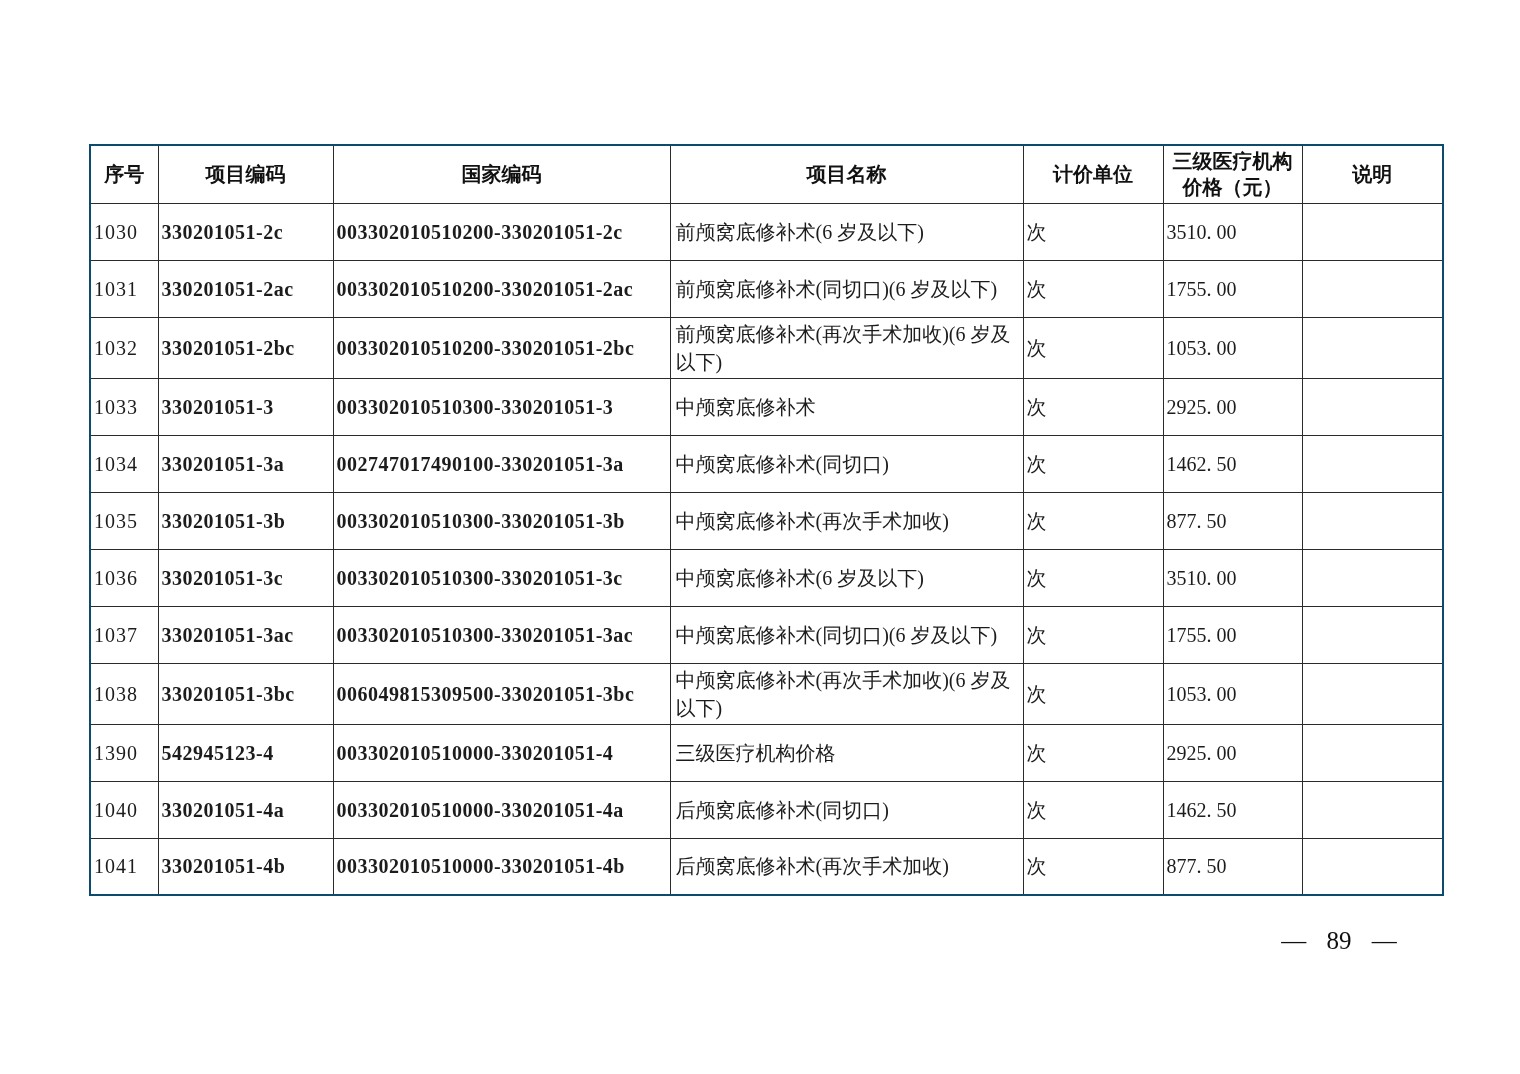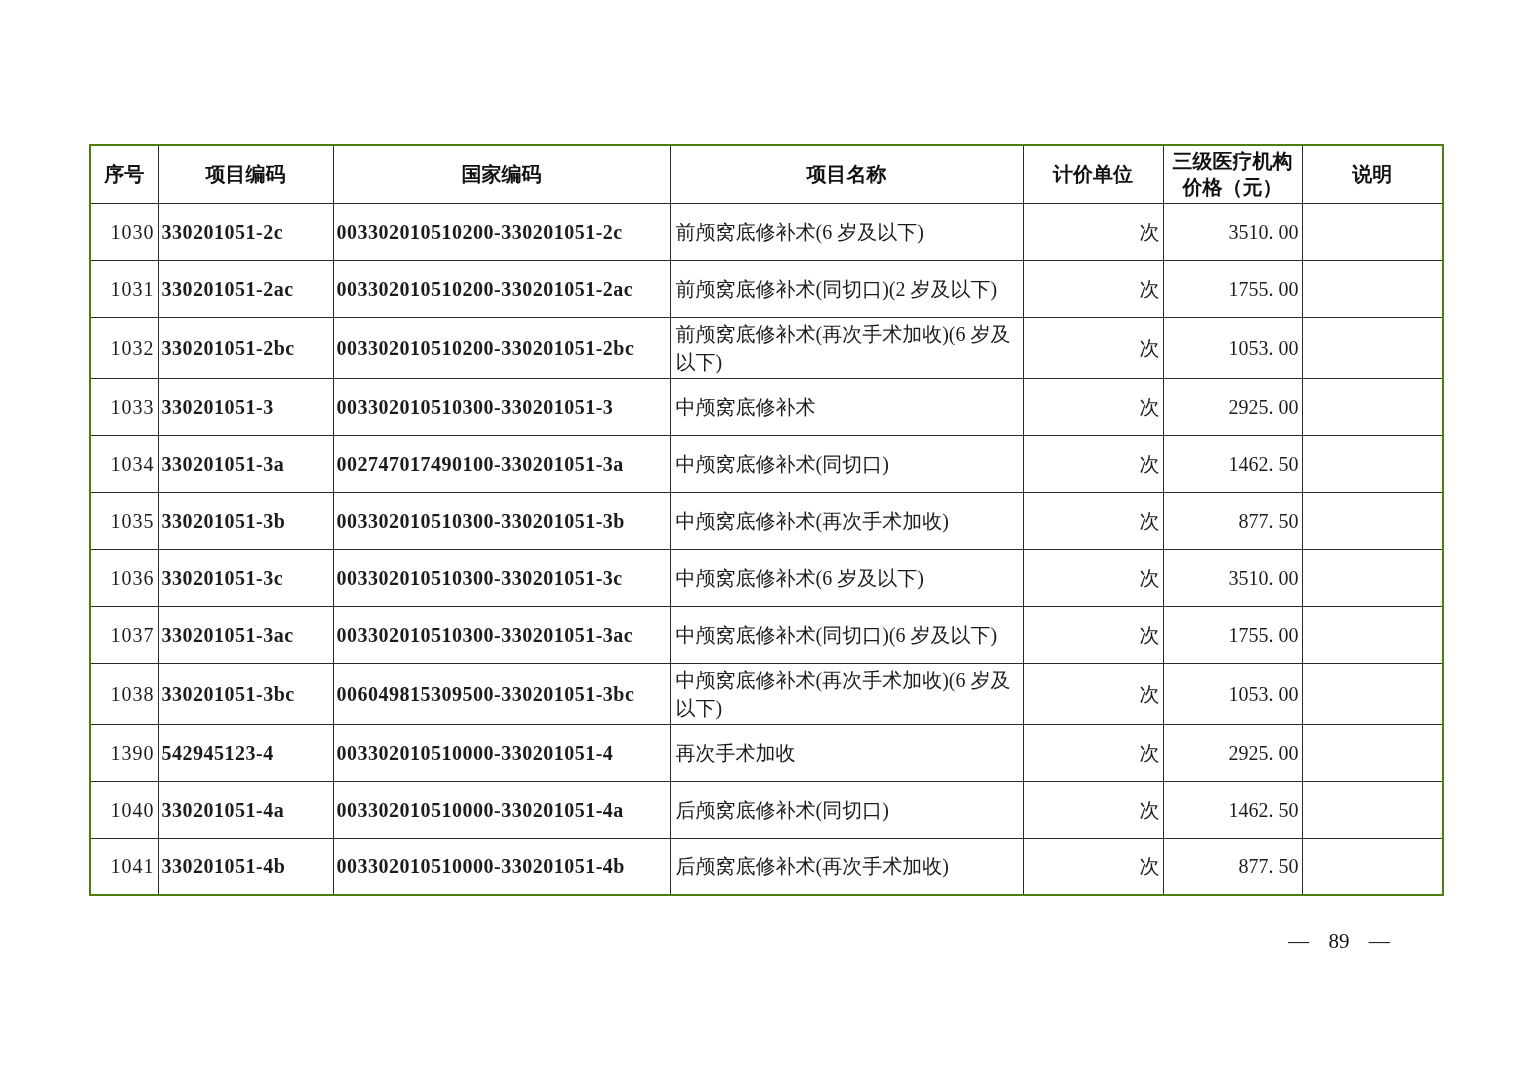--- a/index.html
+++ b/index.html
@@ -24,51 +24,51 @@
     width: 1353px;
     border-collapse: collapse;
     table-layout: fixed;
     background: #ffffff;
   }
   table.price-table th,
   table.price-table td {
     border: 1px solid #2b2b2b;
     overflow: hidden;
   }
-  table.price-table { border: 2px solid #4d7c0f; }
+  table.price-table { border: 2px solid #0c4a6e; }
   th.hdr {
     font-family: "Liberation Sans", "DejaVu Sans", sans-serif;
     font-weight: bold;
     font-size: 20px;
     line-height: 26px;
     height: 58px;
     text-align: center;
     vertical-align: middle;
     padding: 2px 8px;
     color: #111;
   }
   td {
     font-size: 20px;
     line-height: 28px;
     height: 57px;
     vertical-align: middle;
     padding: 2px 3px;
   }
-  td.c { text-align: right; }
+  td.c { text-align: left; }
   td.l { text-align: left; }
   td.name-cell { padding-left: 5px; padding-right: 4px; }
   td.code-cell, td.ncode-cell { padding-left: 3px; letter-spacing: 0.5px; font-weight: bold; }
   td.index-cell { letter-spacing: 1px; }
   .page-number {
     position: absolute;
     left: 1278px;
     top: 926px;
     width: 122px;
     text-align: center;
-    font-size: 21px;
+    font-size: 25px;
     line-height: 30px;
     word-spacing: 14px;
     color: #111;
     white-space: nowrap;
   }
 </style>
 </head>
 <body>
 
 <div class="doc-page">
@@ -101,21 +101,21 @@
       <td class="l ncode-cell">003302010510200-330201051-2c</td>
       <td class="l name-cell">前颅窝底修补术(6 岁及以下)</td>
       <td class="c">次</td>
       <td class="c">3510. 00</td>
       <td class="c"></td>
     </tr>
         <tr>
       <td class="c index-cell">1031</td>
       <td class="l code-cell">330201051-2ac</td>
       <td class="l ncode-cell">003302010510200-330201051-2ac</td>
-      <td class="l name-cell">前颅窝底修补术(同切口)(2 岁及以下)</td>
+      <td class="l name-cell">前颅窝底修补术(同切口)(6 岁及以下)</td>
       <td class="c">次</td>
       <td class="c">1755. 00</td>
       <td class="c"></td>
     </tr>
         <tr>
       <td class="c index-cell">1032</td>
       <td class="l code-cell">330201051-2bc</td>
       <td class="l ncode-cell">003302010510200-330201051-2bc</td>
       <td class="l name-cell">前颅窝底修补术(再次手术加收)(6 岁及以下)</td>
       <td class="c">次</td>
@@ -173,21 +173,21 @@
       <td class="l ncode-cell">006049815309500-330201051-3bc</td>
       <td class="l name-cell">中颅窝底修补术(再次手术加收)(6 岁及以下)</td>
       <td class="c">次</td>
       <td class="c">1053. 00</td>
       <td class="c"></td>
     </tr>
         <tr>
       <td class="c index-cell">1390</td>
       <td class="l code-cell">542945123-4</td>
       <td class="l ncode-cell">003302010510000-330201051-4</td>
-      <td class="l name-cell">再次手术加收</td>
+      <td class="l name-cell">三级医疗机构价格</td>
       <td class="c">次</td>
       <td class="c">2925. 00</td>
       <td class="c"></td>
     </tr>
         <tr>
       <td class="c index-cell">1040</td>
       <td class="l code-cell">330201051-4a</td>
       <td class="l ncode-cell">003302010510000-330201051-4a</td>
       <td class="l name-cell">后颅窝底修补术(同切口)</td>
       <td class="c">次</td>

